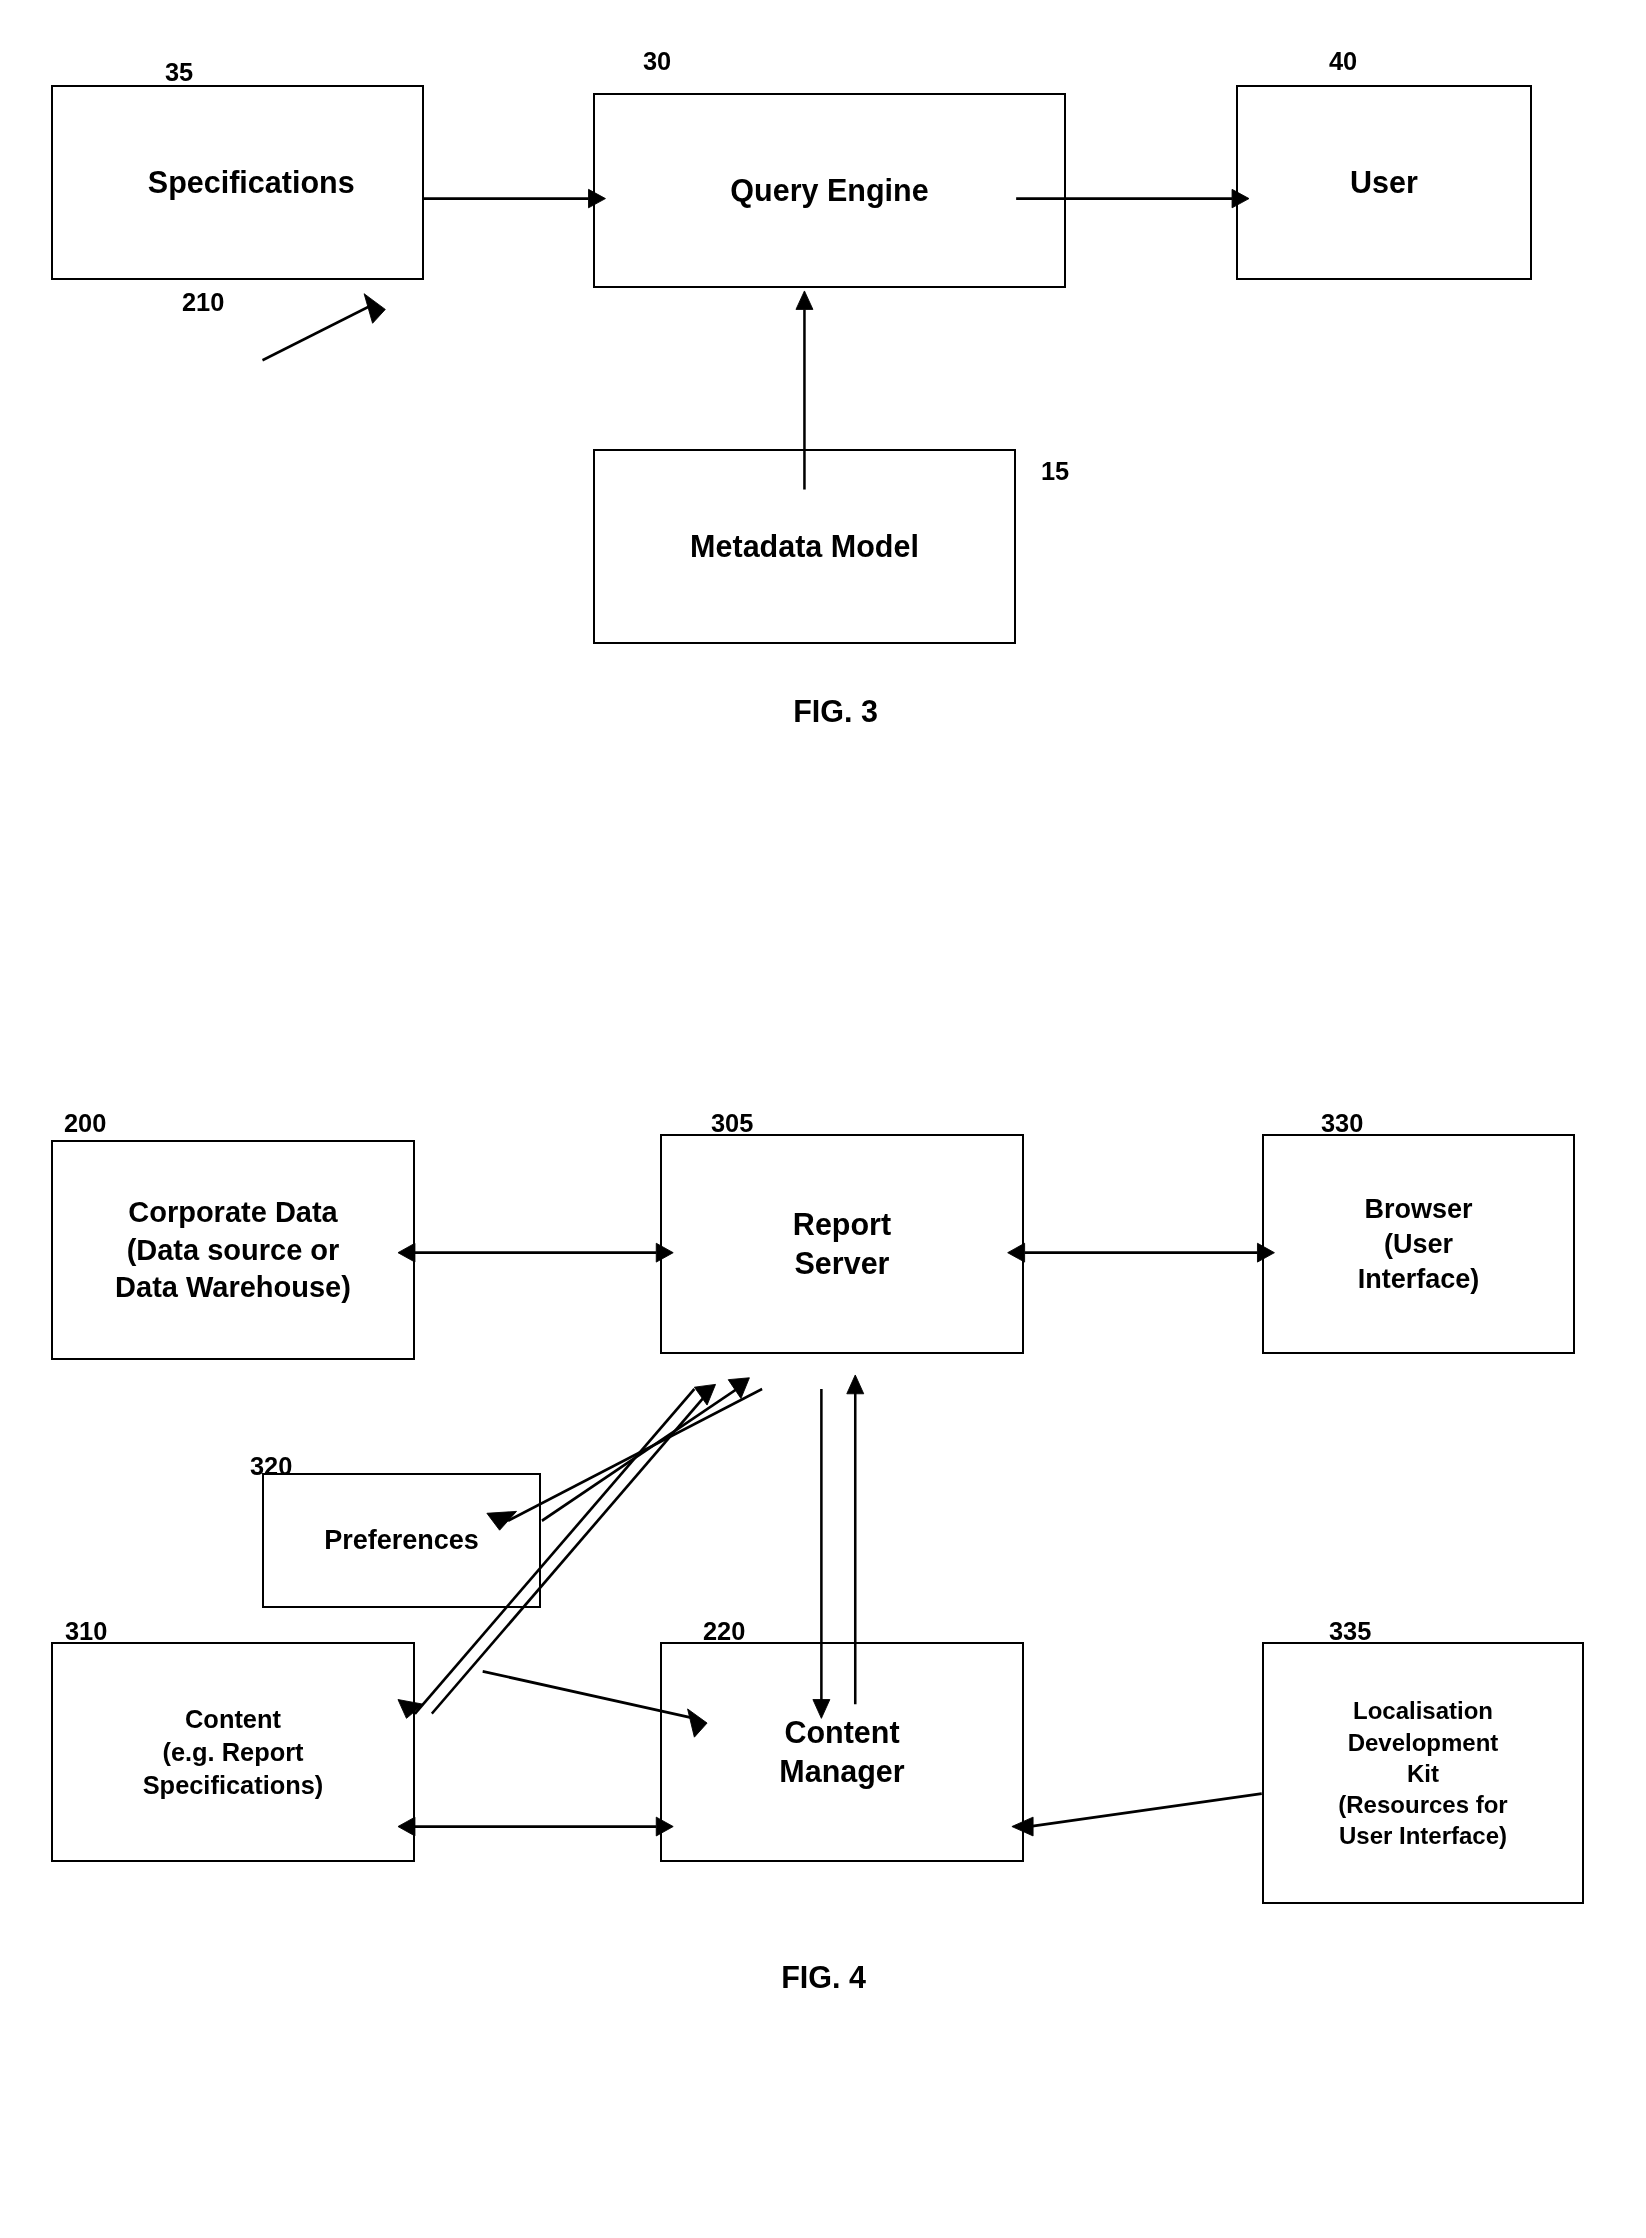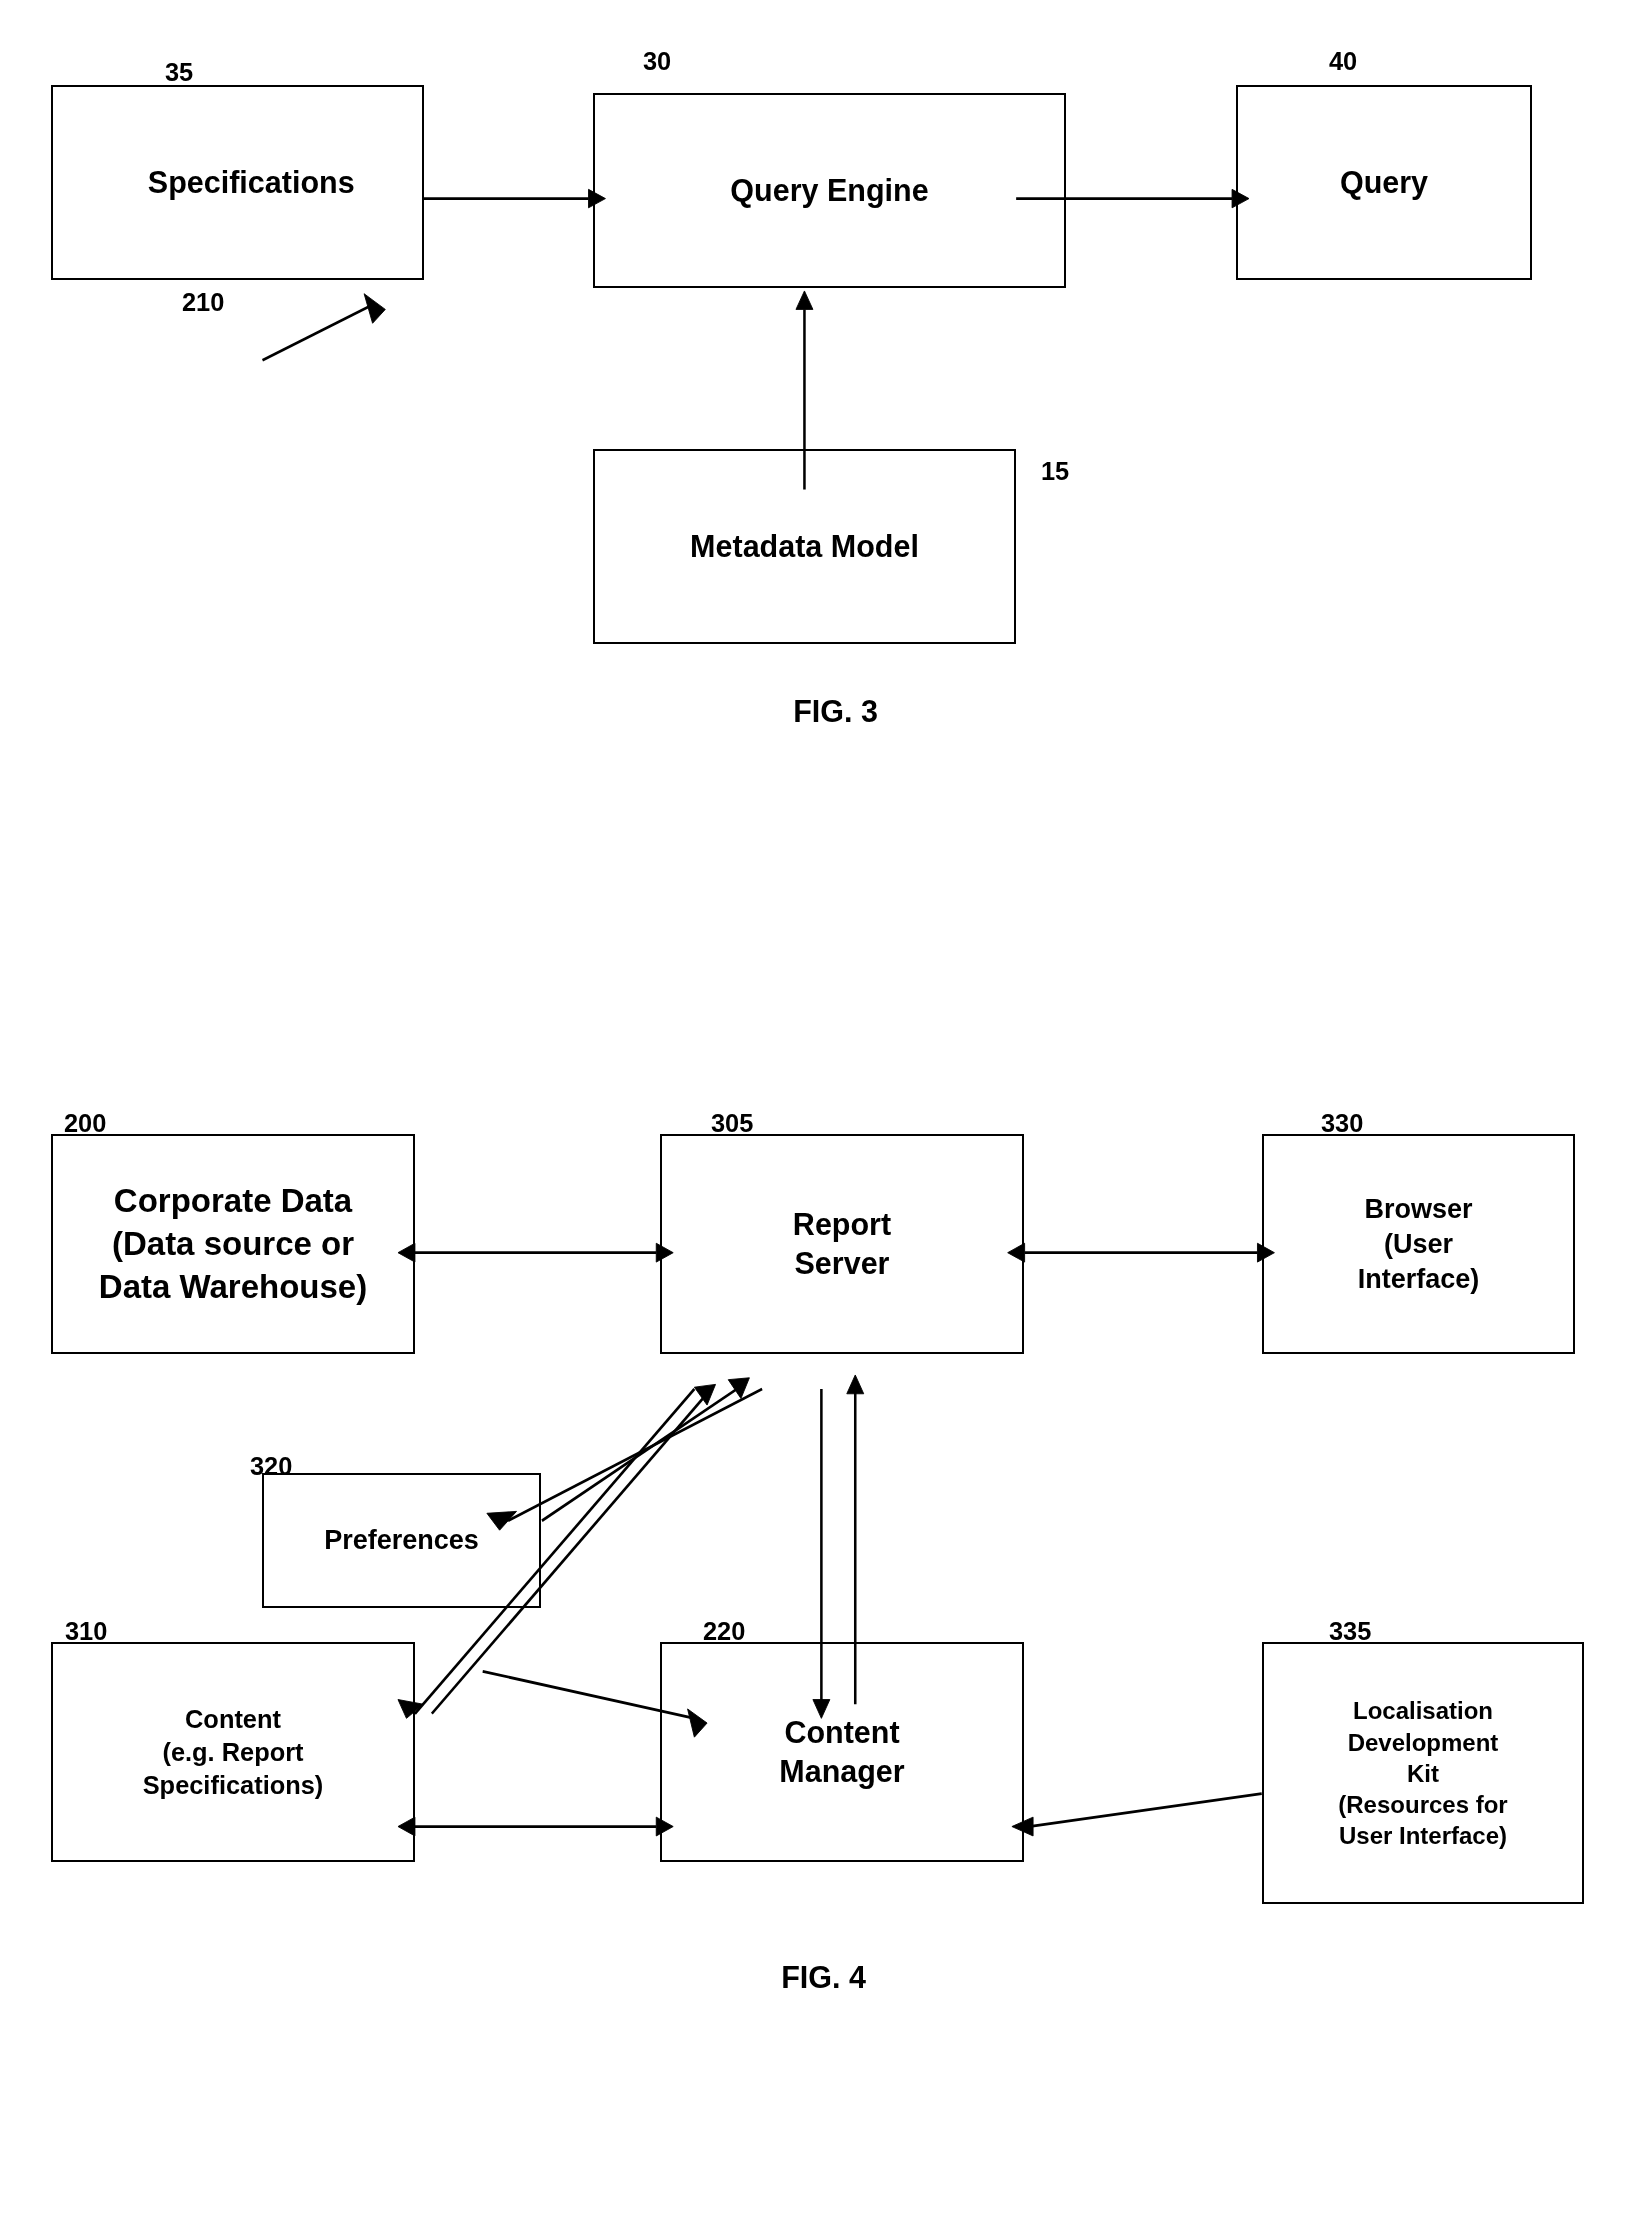--- a/index.html
+++ b/index.html
@@ -93,21 +93,21 @@
 
   <span class="label-ref" style="top:288px; left:182px;">210</span>
 
   <div class="box" style="top:85px; left:51px; width:373px; height:195px;padding-left:36px;">
     <span>Specifications</span>
   </div>
   <div class="box" style="top:93px; left:593px; width:473px; height:195px;">
     <span>Query Engine</span>
   </div>
   <div class="box" style="top:85px; left:1236px; width:296px; height:195px;">
-    <span>Query</span>
+    <span>User</span>
   </div>
   <div class="box" style="top:449px; left:593px; width:423px; height:195px;">
     <span>Metadata Model</span>
   </div>
 
   <svg class="arrows" viewBox="0 0 1945 1100" preserveAspectRatio="none">
 
     <line x1="500" y1="215" x2="695" y2="215"></line>
     <polygon points="695,205 715,215 695,225"></polygon>
 
@@ -129,21 +129,21 @@
 <div class="fig4 diagram-container" style="margin-top:25.4px;">
 
   <span class="label-ref" style="top:68px; left:64px;">200</span>
   <span class="label-ref" style="top:68px; left:711px;">305</span>
   <span class="label-ref" style="top:68px; left:1321px;">330</span>
   <span class="label-ref" style="top:411px; left:250px;">320</span>
   <span class="label-ref" style="top:576px; left:703px;">220</span>
   <span class="label-ref" style="top:576px; left:65px;">310</span>
   <span class="label-ref" style="top:576px; left:1329px;">335</span>
 
-  <div class="box" style="top:93px; left:51px; width:364px; height:220px; font-size:33px;">
+  <div class="box" style="top:99px; left:51px; width:364px; height:220px; font-size:29px;">
     <span style="white-space:pre-line;">Corporate Data
 (Data source or
 Data Warehouse)</span>
   </div>
 
   <div class="box" style="top:93px; left:660px; width:364px; height:220px;">
     <span style="white-space:pre-line;">Report
 Server</span>
   </div>
 

